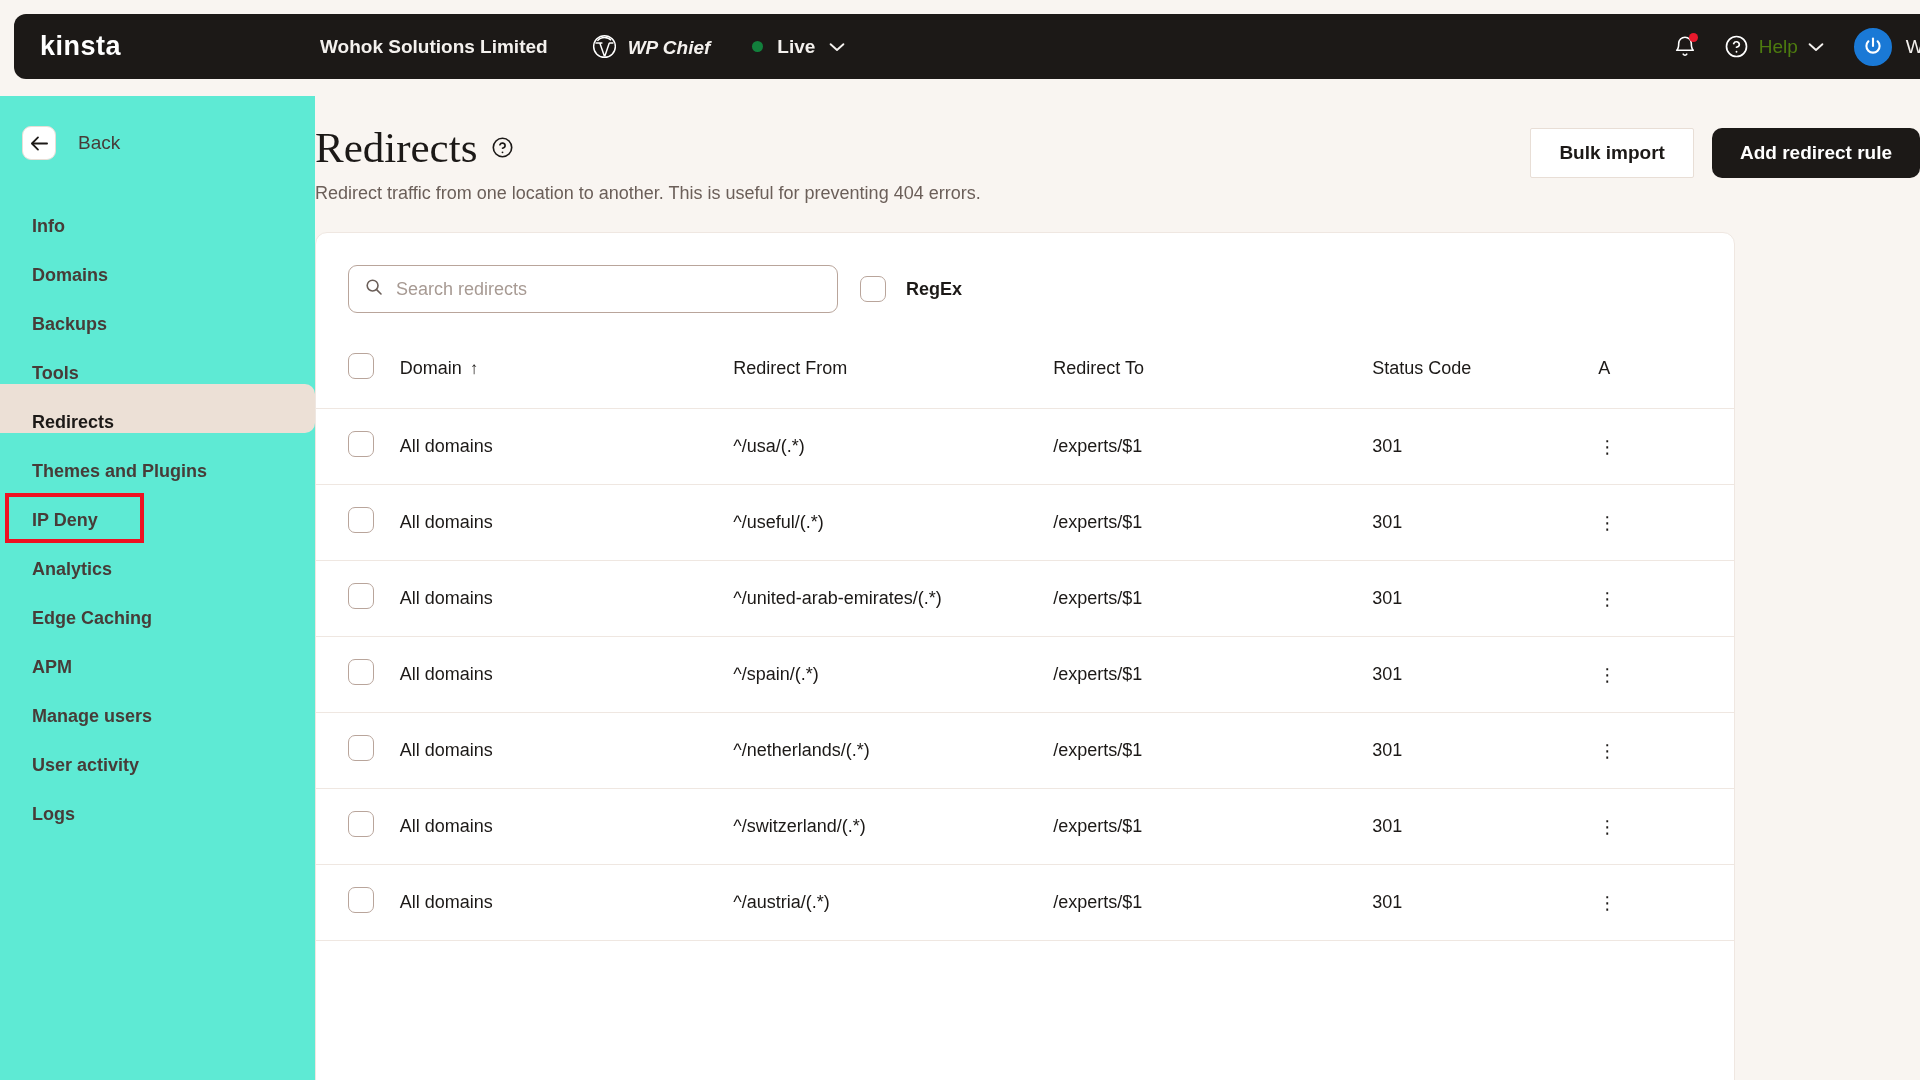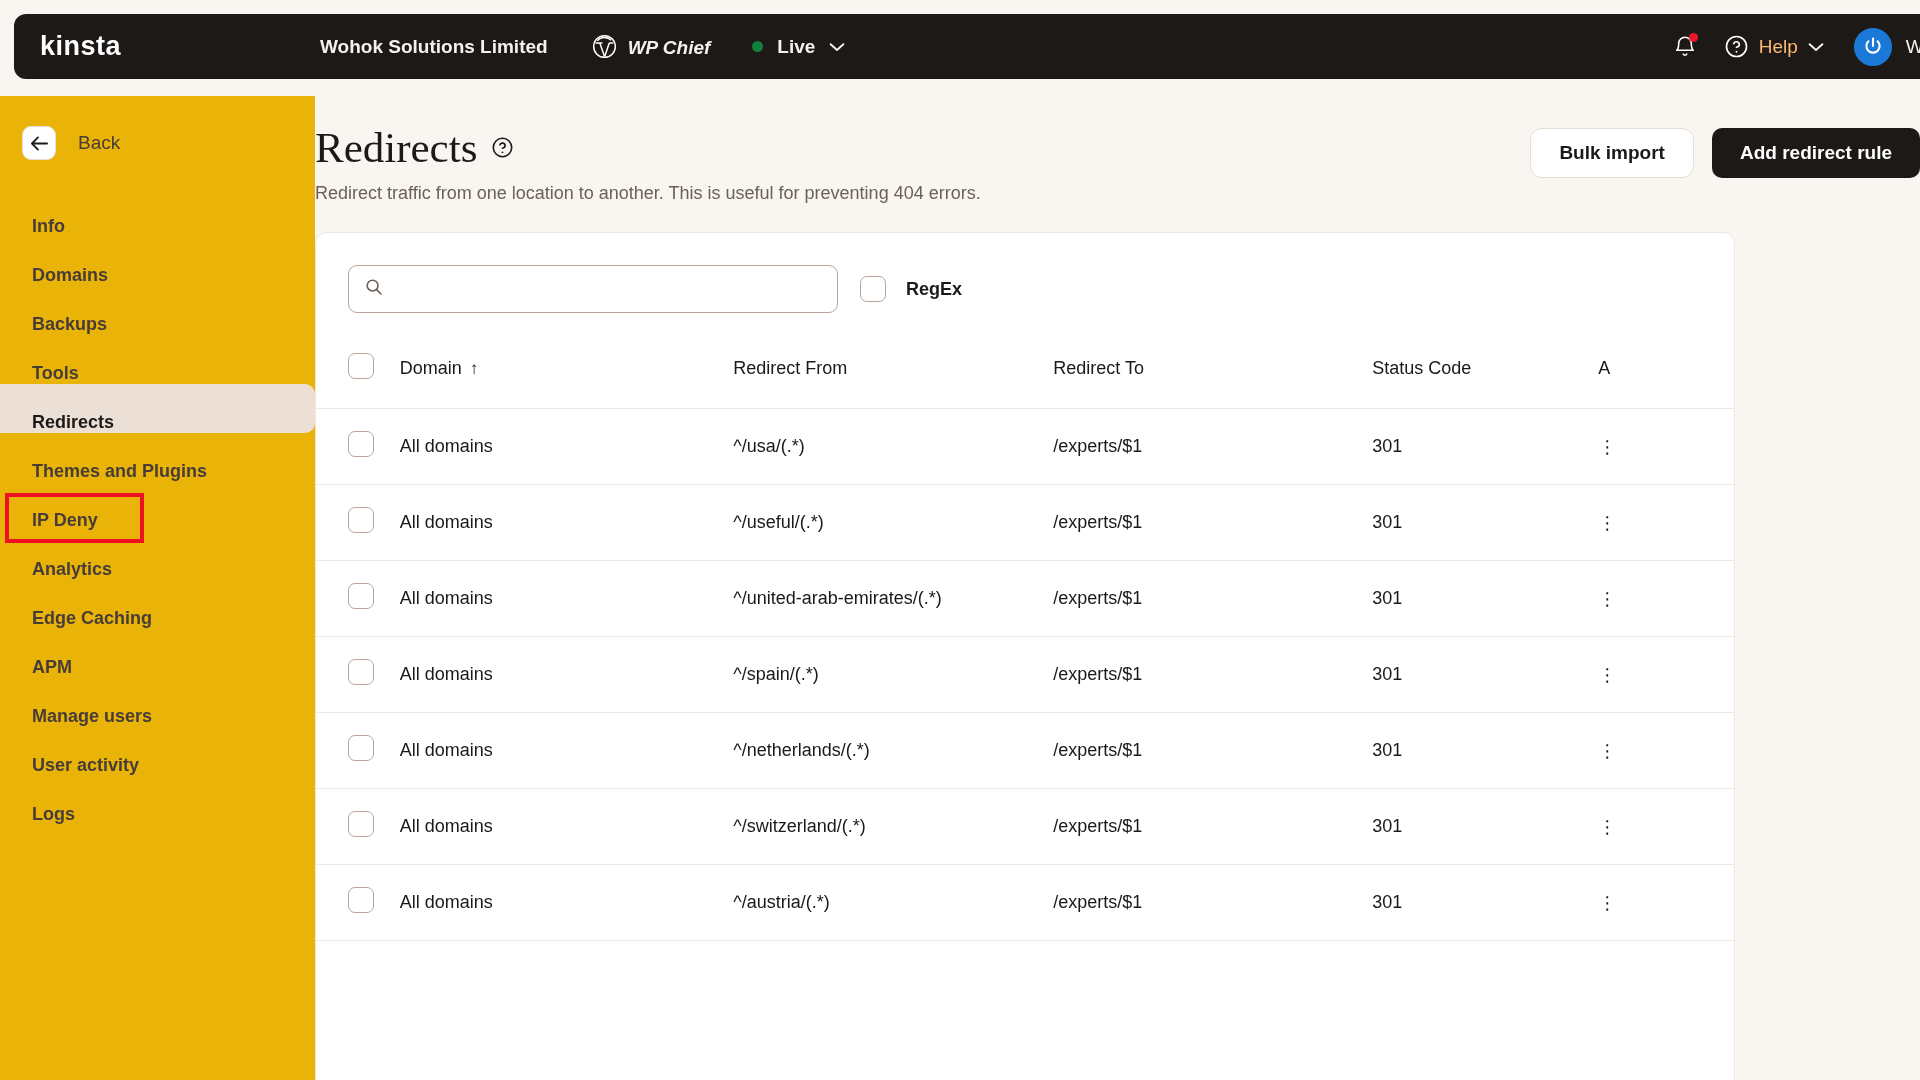--- a/index.html
+++ b/index.html
@@ -27,30 +27,30 @@
   .tb-site-name { color: #f4f1ee; font-size: 19px; font-weight: 600; }
   .wp-icon { width: 25px; height: 25px; display: block; }
   .tb-env { display: flex; align-items: center; gap: 14px; margin-left: 42px; cursor: pointer; }
   .dot-live { width: 11px; height: 11px; border-radius: 50%; background: #12803c; }
   .tb-env-label { color: #f4f1ee; font-size: 19px; font-weight: 600; }
   .chev { width: 16px; height: 10px; display: block; }
   .tb-right { margin-left: auto; display: flex; align-items: center; gap: 0; padding-right: 10px; }
   .bell-wrap { position: relative; width: 46px; height: 46px; display:flex; align-items:center; justify-content:center; }
   .bell-dot { position: absolute; top: 9px; right: 10px; width: 9px; height: 9px; border-radius: 50%; background: #e8192c; }
   .help-wrap { display: flex; align-items: center; gap: 10px; margin-left: 16px; cursor: pointer; }
-  .help-label { color: #fdba74; font-size: 19px; font-weight: 400; }
+  .help-label { color: #4d7c0f; font-size: 19px; font-weight: 400; }
   .avatar {
     width: 38px; height: 38px; border-radius: 50%;
     background: #1a79d6; display: flex; align-items: center; justify-content: center;
     margin-left: 30px; border: 2px solid #1a79d6;
   }
   .user-name { color: #f4f1ee; font-size: 19px; font-weight: 400; margin-left: 14px; white-space: nowrap; }
 
   
-  .sidebar { position: absolute; left: 0; top: 96px; width: 315px; height: 984px; background: #eab308; }
+  .sidebar { position: absolute; left: 0; top: 96px; width: 315px; height: 984px; background: #5eead4; }
   .back-row { display: flex; align-items: center; margin: 30px 0 0 22px; cursor: pointer; }
   .back-btn {
     width: 34px; height: 34px; border-radius: 9px; background: #ffffff;
     border: 1px solid #e8ded6; display: flex; align-items: center; justify-content: center;
   }
   .back-label { margin-left: 22px; font-size: 19px; color: #473c38; font-weight: 400; }
   .nav { margin-top: 28px; }
   .nav-item {
     height: 49px; display: flex; align-items: flex-end;
     padding-left: 32px; font-size: 18px; color: #473c38; font-weight: 600;
@@ -67,21 +67,21 @@
   .page-head { padding: 30px 0 0 0; position: relative; }
   .page-title-row { display: flex; align-items: center; gap: 14px; padding-left: 0; }
   .page-title {
     font-family: "Liberation Serif", serif;
     font-size: 43px; color: #1c1917; font-weight: 400; line-height: 1;
   }
   .help-circle { width: 23px; height: 23px; display: block; cursor: pointer; }
   .page-sub { margin-top: 14px; font-size: 18px; color: #6b5f59; font-weight: 400; }
   .head-actions { position: absolute; right: 0; top: 32px; display: flex; align-items: center; gap: 18px; }
   .btn-light {
-    background: #ffffff; border: 1px solid #e8ded6; border-radius: 12px;
+    background: #ffffff; border: 1px solid #e8ded6; border-radius: 2px;
     height: 50px; padding: 0 28px; font-size: 19px; color: #1c1917; font-weight: 600;
     display: flex; align-items: center; cursor: pointer;
     font-family: "Liberation Sans", sans-serif;
   }
   .btn-dark {
     background: #1c1917; border: none; border-radius: 10px;
     height: 50px; padding: 0 28px; font-size: 19px; color: #ffffff; font-weight: 600;
     display: flex; align-items: center; cursor: pointer; white-space: nowrap;
     font-family: "Liberation Sans", sans-serif;
   }
@@ -268,20 +268,21 @@
 
     <div class="card">
       <div class="toolbar">
         <div class="search-box">
           <span>
             <svg width="18" height="18" viewBox="0 0 18 18" fill="none" stroke="#6b5f59" stroke-width="1.6" stroke-linecap="round">
               <circle cx="7.6" cy="7.6" r="5.4"></circle>
                 <path d="M11.6 11.6 16 16"></path>
             </svg>
           </span>
+          <input class="search-input" type="text" placeholder="Search redirects" style="">
         </div>
 
         <div class="regex-wrap">
           <span class="cbox"></span>
           <span class="regex-label">RegEx</span>
         </div>
       </div>
 
       <table class="redirects">
         <thead>

